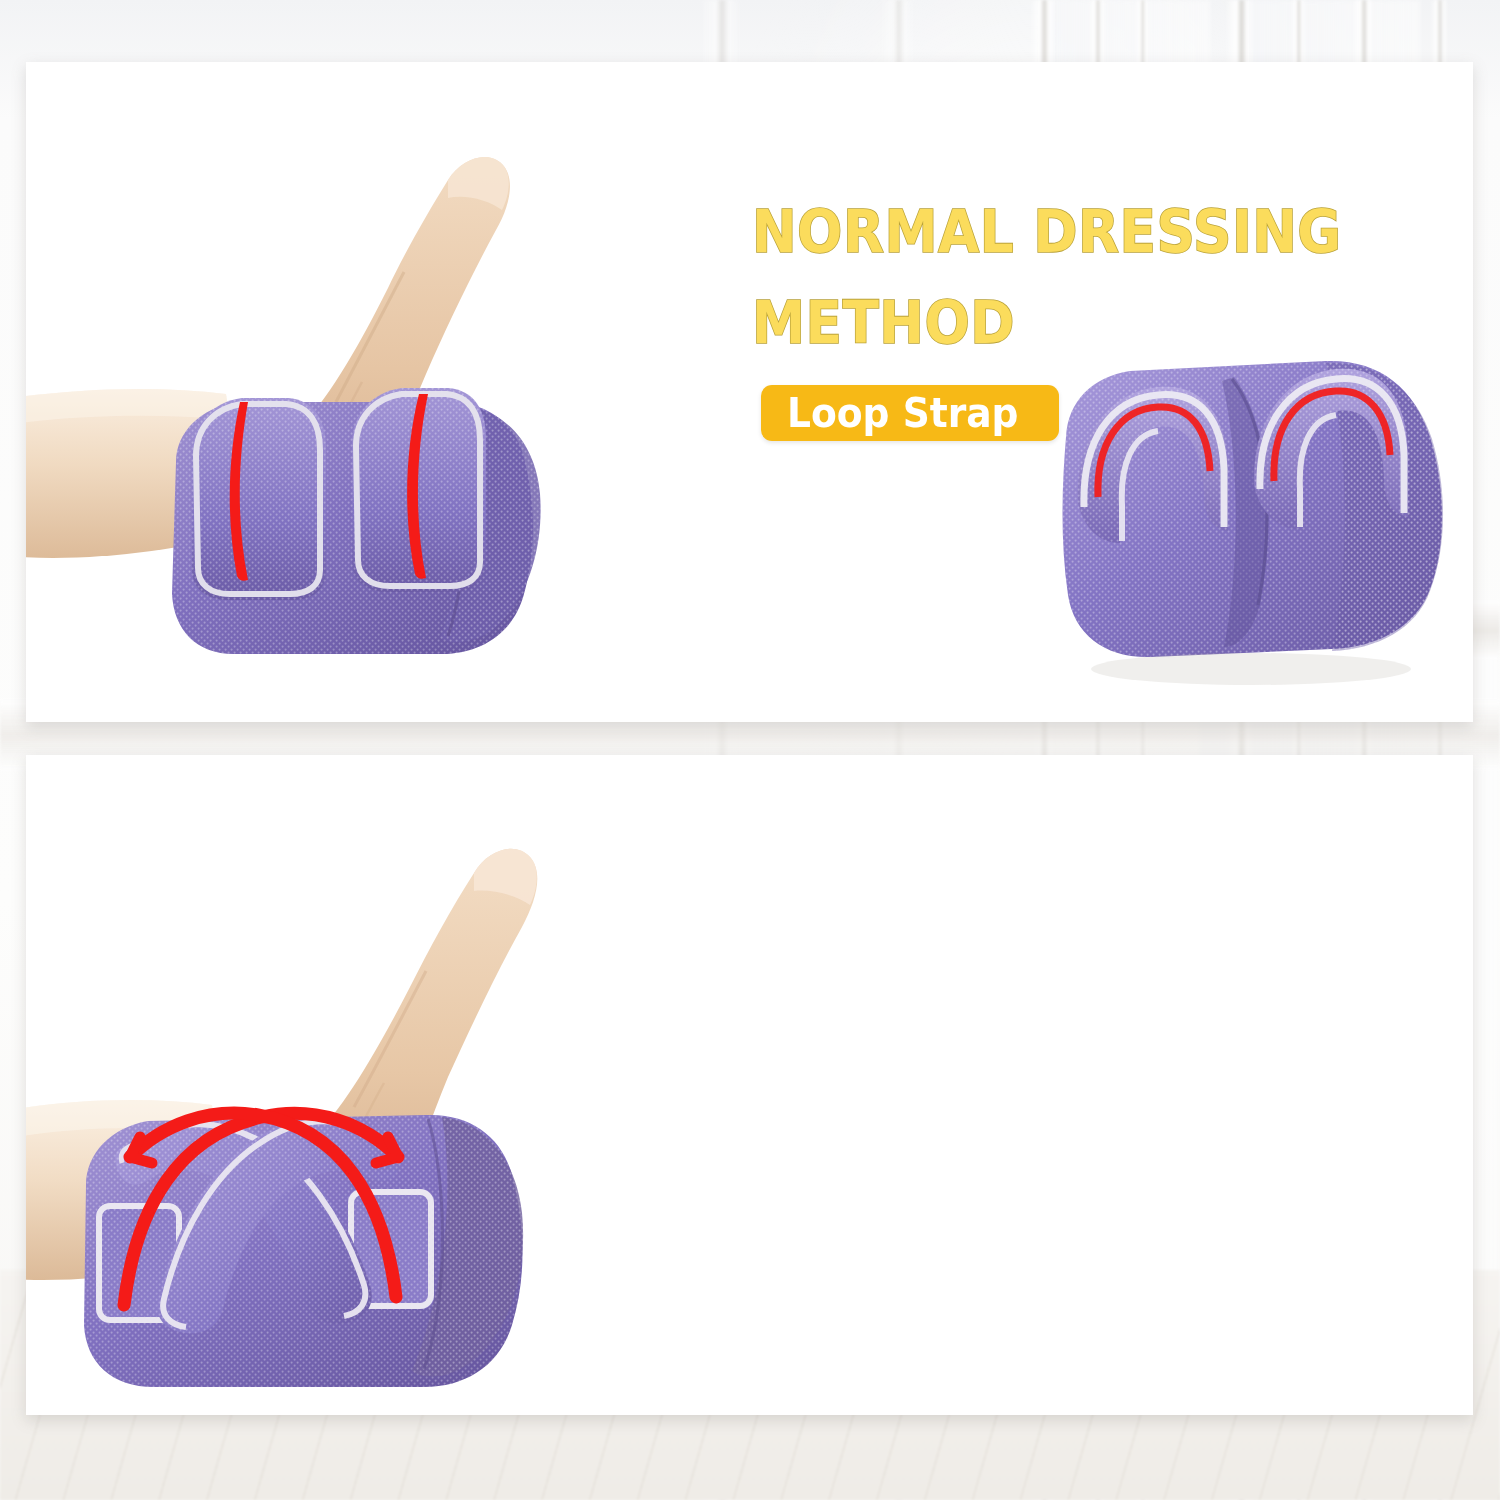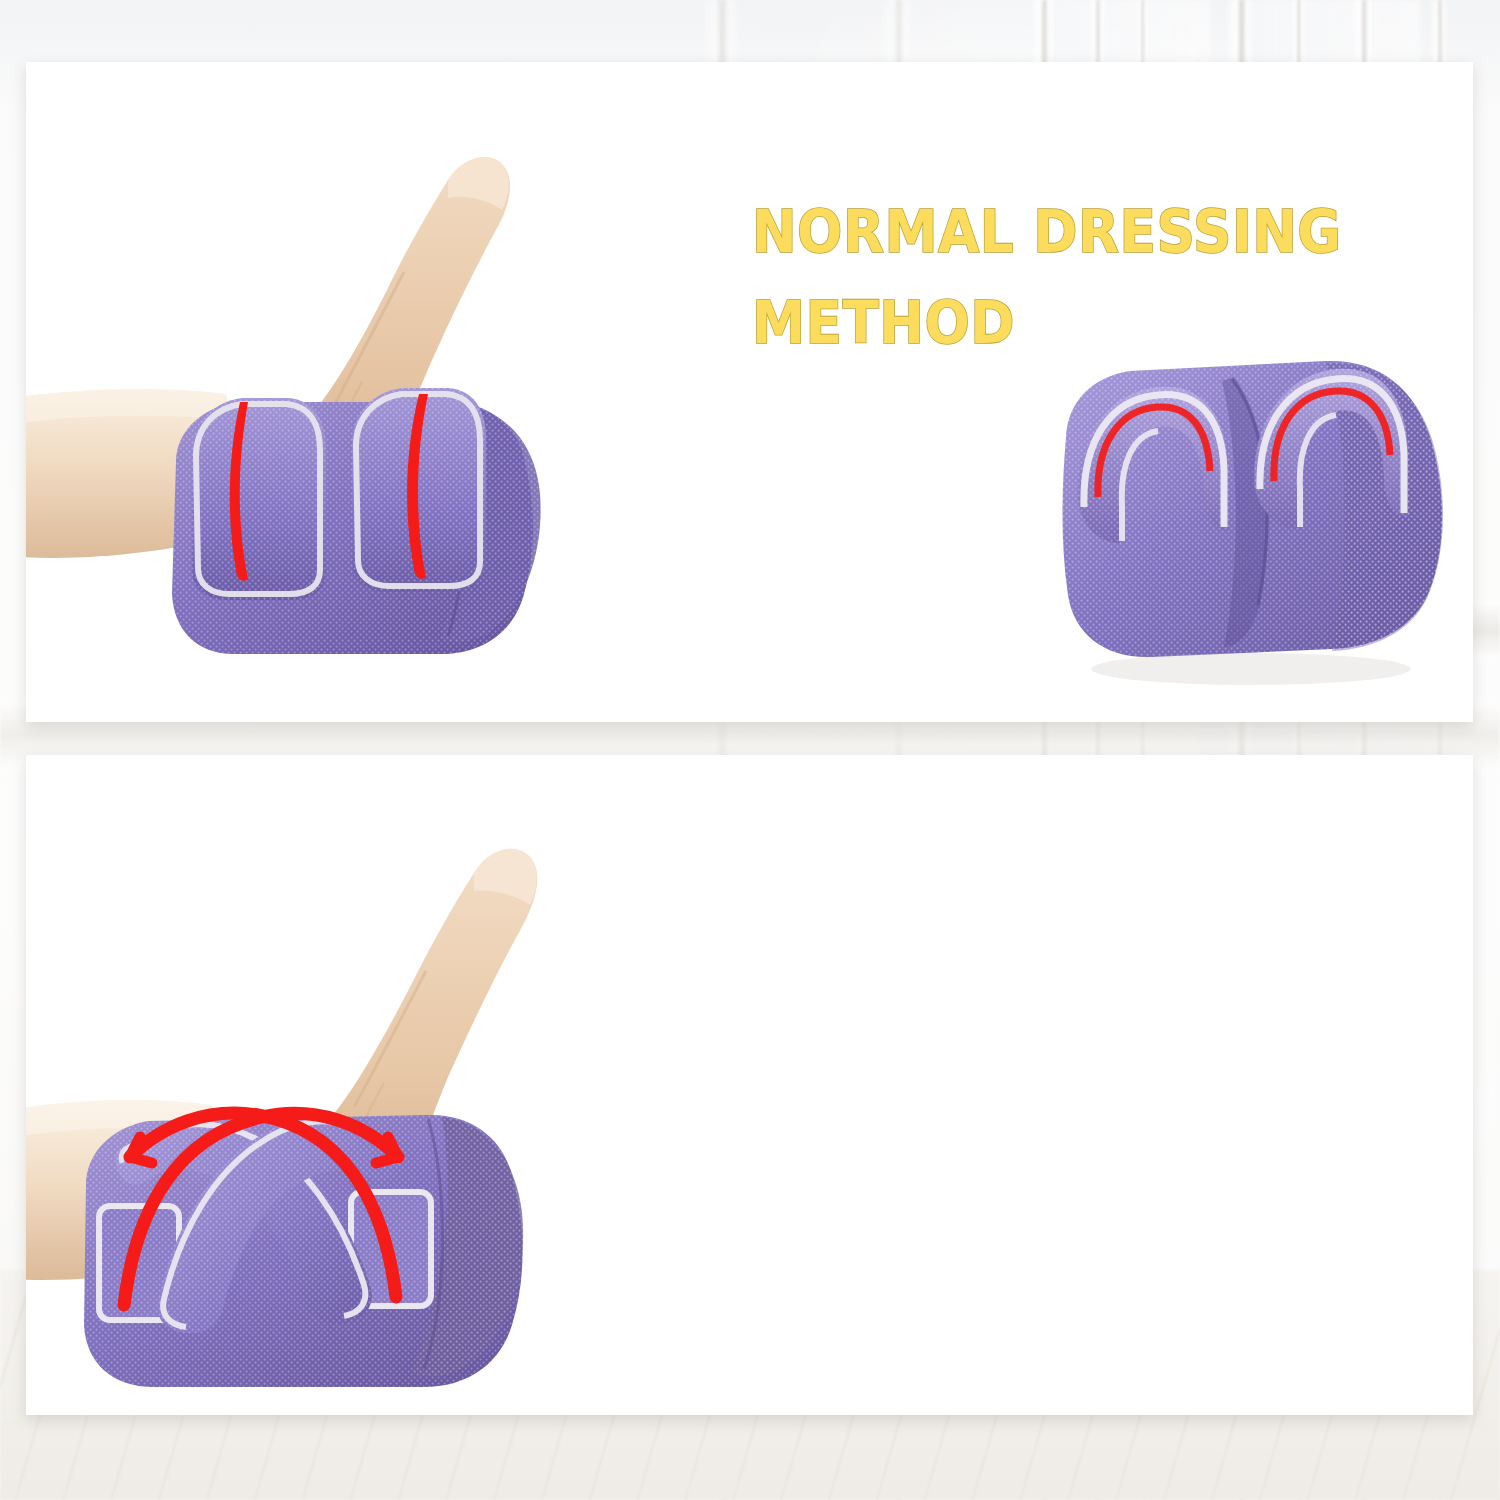--- a/index.html
+++ b/index.html
@@ -278,20 +278,23 @@
         <path d="M274,210 L274,172 C272,132 284,102 310,98" fill="none" stroke="#ECEAF3" stroke-width="6" opacity=".9"></path>
         <path d="M248,164 C246,110 270,76 310,74 C342,72 362,96 364,138" fill="none" stroke="#F41B18" stroke-width="7" opacity=".92"></path>
       </g>
 
       <ellipse cx="225" cy="352" rx="160" ry="16" fill="#b9b4ad" opacity=".22"></ellipse>
     </svg>
 
     <div class="head-yellow" id="t1a" style="color: rgb(251, 220, 92); -webkit-text-stroke: 1.6px rgb(185, 162, 58);">NORMAL DRESSING</div>
     <div class="head-yellow" id="t1b" style="color: rgb(251, 220, 92); -webkit-text-stroke: 1.6px rgb(185, 162, 58);">METHOD</div>
 
+    <div id="badge" style="background: rgb(247, 185, 22);">
+      <span class="label" style="color: rgb(255, 255, 255);">Loop Strap</span>
+    </div>
   </div>
 
   <div class="card" id="card-bottom" style="background: rgb(255, 255, 255);">
 
     <svg class="prod-svg" id="photo-cross" style="left:-30px;top:30px;" width="700" height="620" viewBox="0 0 700 620">
       <defs>
         <linearGradient id="skinA2" x1="0" y1="0" x2="0" y2="1">
           <stop offset="0%" stop-color="#F3DDC5"></stop>
           <stop offset="55%" stop-color="#E7C7A6"></stop>
           <stop offset="100%" stop-color="#D3AC89"></stop>

